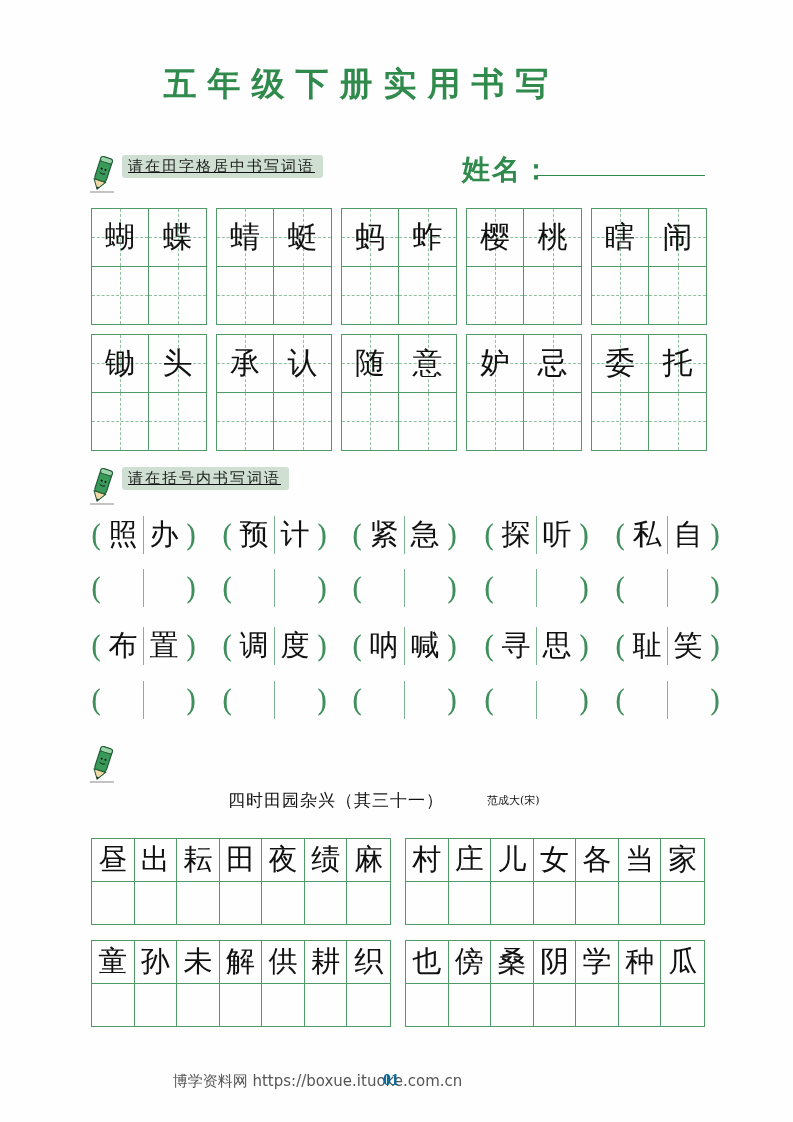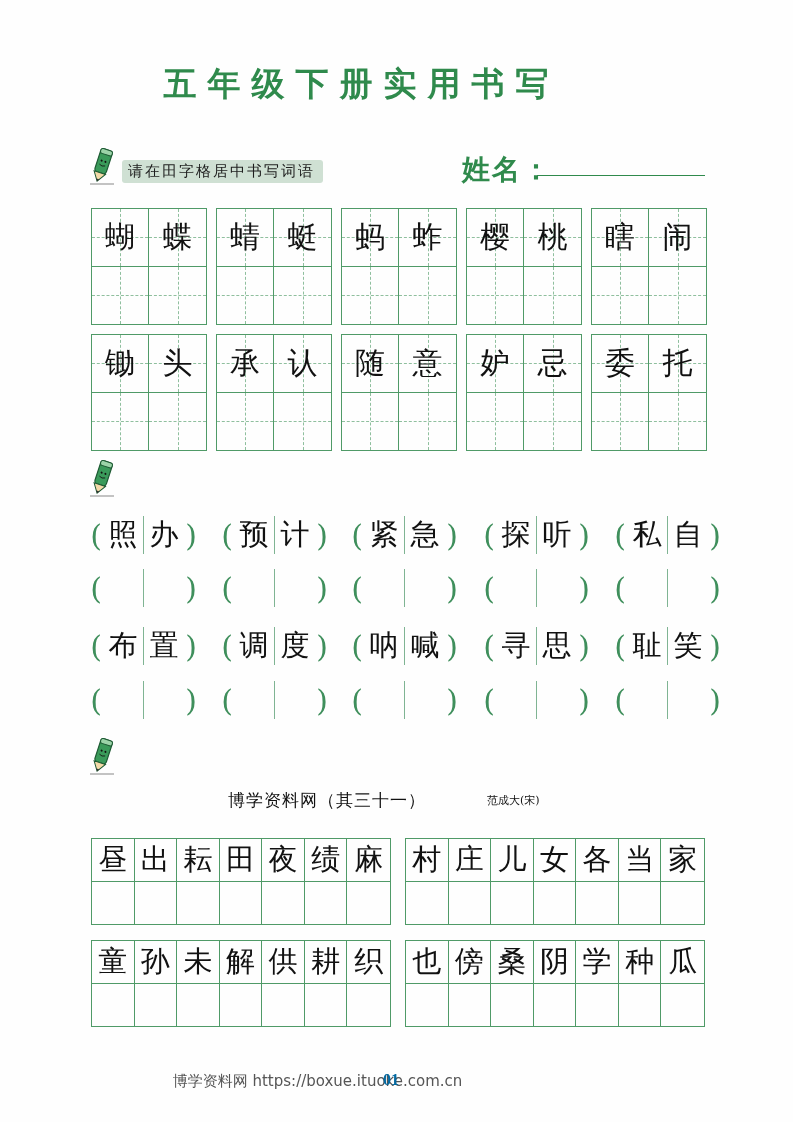--- a/index.html
+++ b/index.html
@@ -4,21 +4,21 @@
 <style>
   * { box-sizing: border-box; margin: 0; padding: 0; }
   body { width: 793px; height: 1122px; background: #fefefe; position: relative; overflow: hidden;
          font-family: "DejaVu Serif", "Liberation Serif", serif; color: #111; }
   .abs { position: absolute; }
   .title { left: 0; width: 723px; top: 62px; text-align: center; color: #2f8a4c; font-size: 33px;
            font-weight: bold; letter-spacing: 11px; font-family: "DejaVu Sans", sans-serif; }
   .name-label { left: 462px; top: 151px; color: #2f8a4c; font-size: 28px; font-weight: bold;
                 font-family: "DejaVu Sans", sans-serif; letter-spacing: 2px; }
   .name-line { left: 537px; top: 175px; width: 168px; border-bottom: 1px solid #2f8a4c; height: 1px; }
-  .sec { height: 30px; display: flex; align-items: flex-end; }
+  .sec { height: 30px; display: flex; align-items: flex-start; text-decoration: underline; }
   .pencil { width: 24px; height: 38px; position: relative; margin-right: 8px; }
   .pencil svg { display: block; }
   .sec-label { background: #cfe0d3; border-radius: 3px; height: 23px; line-height: 23px; padding: 0 8px 0 6px;
                font-size: 15px; letter-spacing: 2px; color: #1d1d1d; font-family: "DejaVu Sans", sans-serif; margin-bottom: 2px; }
   
   .tz-box { width: 116px; height: 117px; border: 1.5px solid #4f9a67; display: grid;
             grid-template-columns: 1fr 1fr; grid-template-rows: 1fr 1fr; }
   .tz-cell { position: relative; border-right: 1.5px solid #4f9a67; border-bottom: 1.5px solid #4f9a67; }
   .tz-cell:nth-child(2n) { border-right: none; }
   .tz-cell:nth-child(n+3) { border-bottom: none; }
@@ -181,20 +181,21 @@
           <rect x="6" y="2" width="12" height="5" rx="2" fill="#9bd3a8" stroke="#1d5a33" stroke-width="1"></rect>
           <circle cx="10" cy="14" r="1" fill="#111"></circle>
           <circle cx="14" cy="14" r="1" fill="#111"></circle>
           <path d="M9 18 Q12 20 15 18" stroke="#111" fill="none" stroke-width="0.8"></path>
           <path d="M6 26 L12 35 L18 26 Z" fill="#f3d9a8" stroke="#1d5a33" stroke-width="1"></path>
           <path d="M10.5 32.5 L12 35 L13.5 32.5 Z" fill="#333"></path>
         </g>
         <line x1="0" y1="37" x2="24" y2="37" stroke="#888" stroke-width="1"></line>
       </svg>
   </div>
+  <div class="sec-label">请在括号内书写词语</div>
 </div>
 
 <div id="br-rows">
     <div class="abs br" style="left: 89px; top: 515px;">
       <span class="p">(</span>
       <span class="ch">照</span>
       <span class="div"></span>
       <span class="ch">办</span>
       <span class="p">)</span>
     </div>
@@ -343,21 +344,21 @@
           <circle cx="14" cy="14" r="1" fill="#111"></circle>
           <path d="M9 18 Q12 20 15 18" stroke="#111" fill="none" stroke-width="0.8"></path>
           <path d="M6 26 L12 35 L18 26 Z" fill="#f3d9a8" stroke="#1d5a33" stroke-width="1"></path>
           <path d="M10.5 32.5 L12 35 L13.5 32.5 Z" fill="#333"></path>
         </g>
         <line x1="0" y1="37" x2="24" y2="37" stroke="#888" stroke-width="1"></line>
       </svg>
   </div>
 </div>
 
-<div class="abs poem-title">博学资料网（其三十一）</div>
+<div class="abs poem-title">四时田园杂兴（其三十一）</div>
 <div class="abs poem-author">范成大(宋)</div>
 
 <div id="poem-grids">
     <div class="abs pg" style="left: 91px; top: 838px;">
       <div class="pg-cell">昼</div>
       <div class="pg-cell">出</div>
       <div class="pg-cell">耘</div>
       <div class="pg-cell">田</div>
       <div class="pg-cell">夜</div>
       <div class="pg-cell">绩</div>

